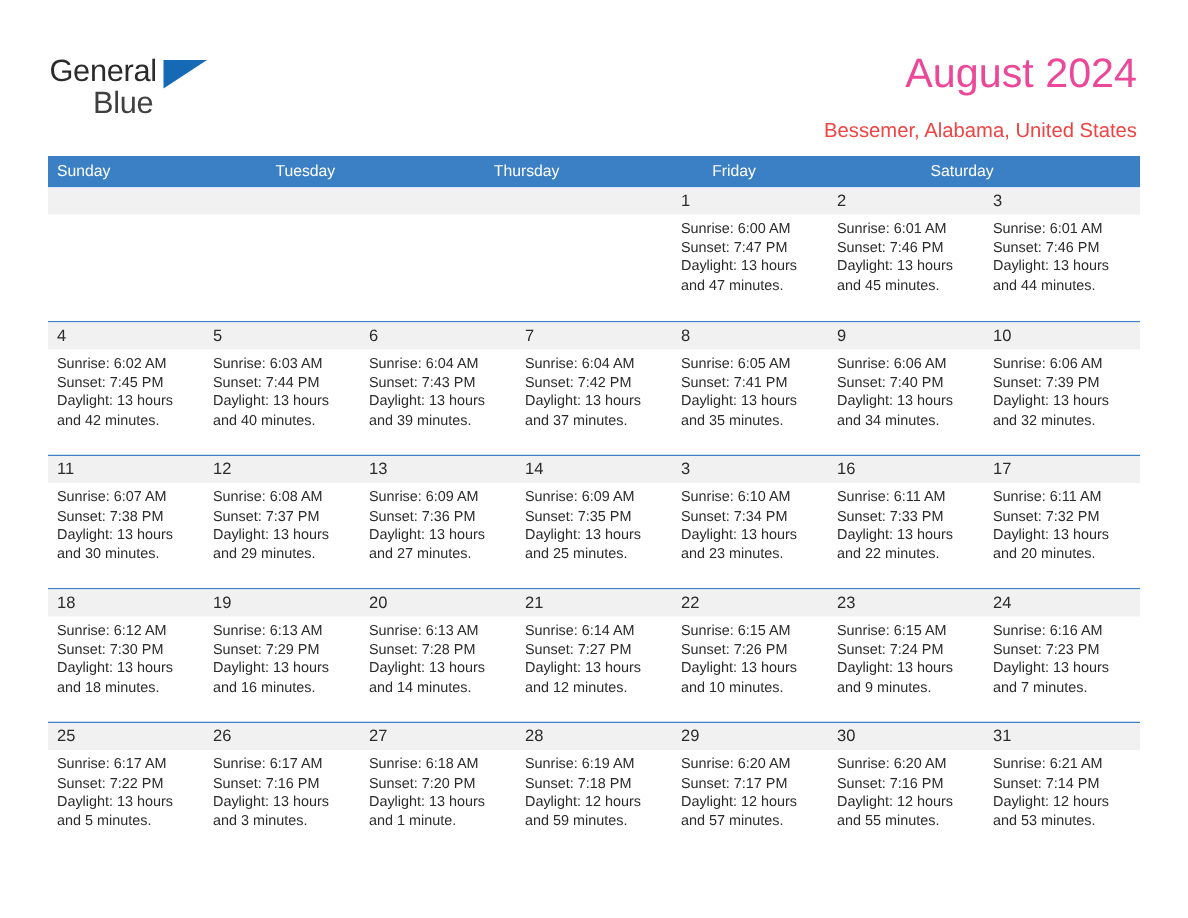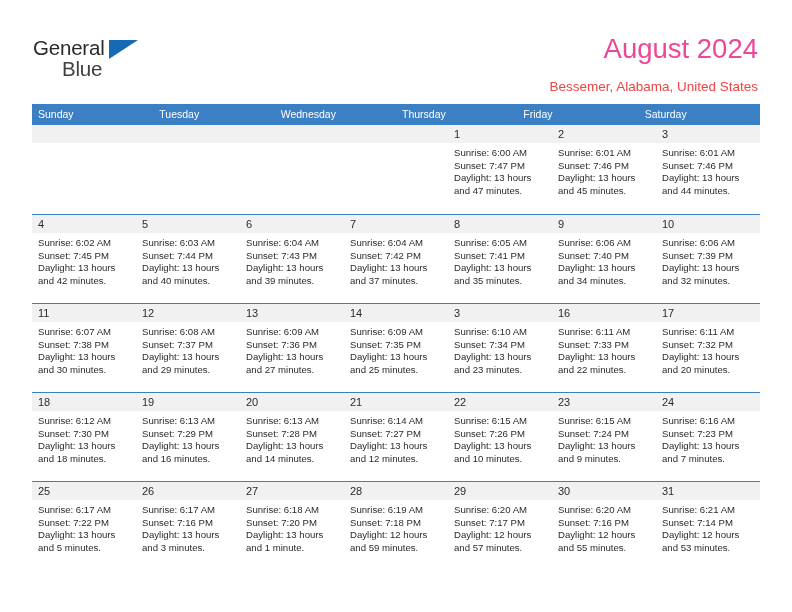--- a/index.html
+++ b/index.html
@@ -167,21 +167,20 @@
     </div>
 
     <div class="title">August 2024</div>
     <div class="subtitle">Bessemer, Alabama, United States</div>
   </div>
 
   <div class="calendar">
     <div class="weekday-row" id="weekday-row">
         <div class="weekday">Sunday</div>
         <div class="weekday">Tuesday</div>
-        <div class="weekday">Wednesday</div>
         <div class="weekday">Thursday</div>
         <div class="weekday">Friday</div>
         <div class="weekday">Saturday</div>
       </div>
     <div id="weeks-container">
         <div class="week-row first">
           <div class="day-cell empty">
             <div class="day-num-band"></div>
           </div>
           <div class="day-cell empty">

